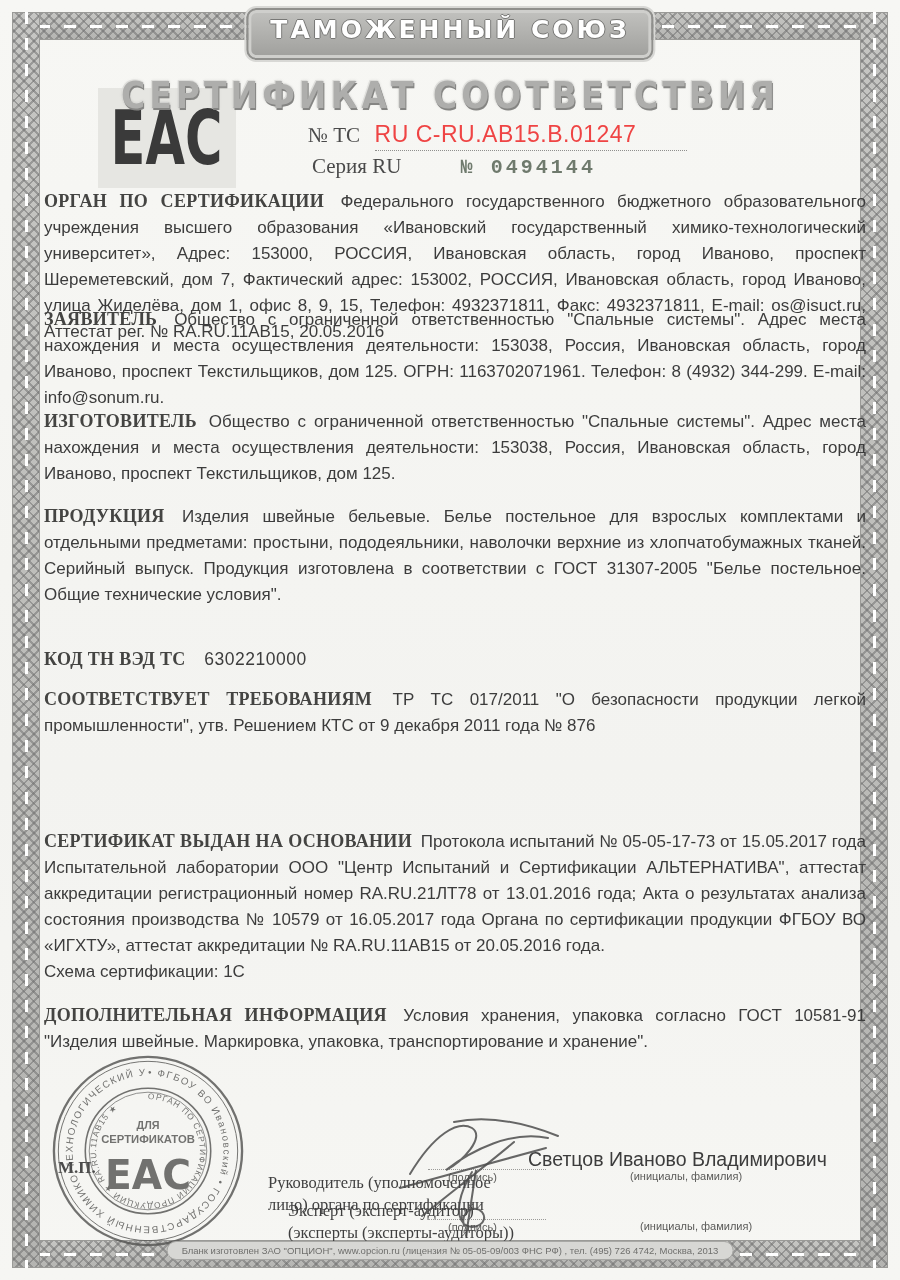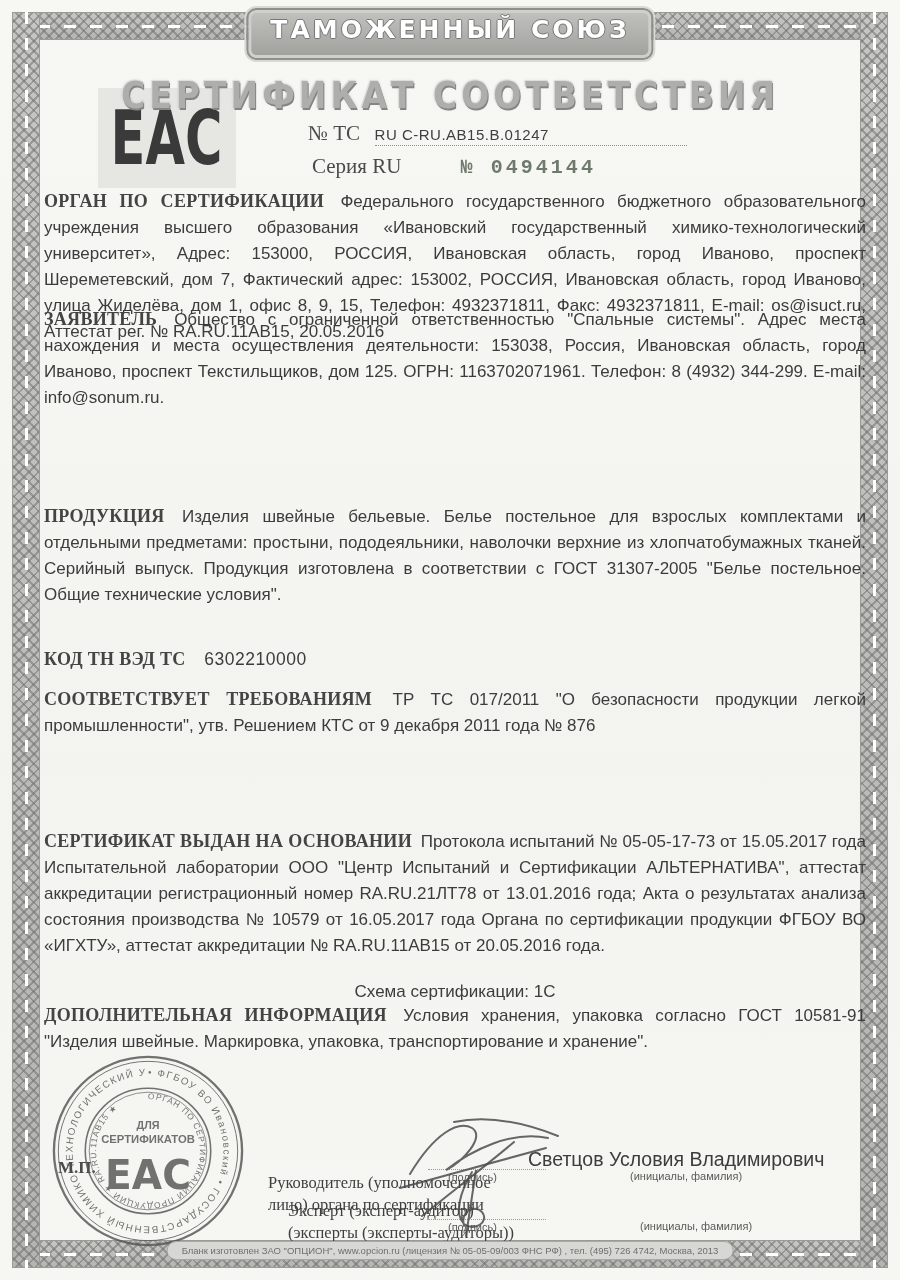--- a/index.html
+++ b/index.html
@@ -48,42 +48,42 @@
   }
   .doc-title{
     position:absolute;left:50%;top:76px;transform:translateX(-50%) scaleY(1.12);z-index:1;
     font-family:"DejaVu Sans",sans-serif;font-weight:bold;font-size:33px;letter-spacing:4px;
     color:#aeaeac;white-space:nowrap;
     text-shadow:1px 1px 0 #858583,-1px -1px 0 #dededb,0 0 2px rgba(110,110,110,.55);
   }
   .number-line{position:absolute;left:308px;top:121px;z-index:1;white-space:nowrap;}
   .number-line .np{font-family:"Liberation Serif",serif;font-size:21px;color:#4a4a4a;}
   .number-line .nv{
-    display:inline-block;margin-left:10px;width:312px;font-size:15px;color:#404040;
+    display:inline-block;margin-left:10px;width:312px;font-size:23px;color:#ef4444;
     border-bottom:1px dotted #8f8f8d;padding-bottom:2px;letter-spacing:.5px;
   }
   .seria-line{position:absolute;left:312px;top:154px;z-index:1;white-space:nowrap;}
   .seria-line .sl{font-family:"Liberation Serif",serif;font-size:21px;color:#4a4a4a;}
   .seria-line .sn{
     margin-left:55px;font-family:"Liberation Mono",monospace;font-weight:bold;font-size:20px;
     letter-spacing:3px;color:#6f7a6d;
   }
 
   
   .section{
     position:absolute;left:44px;width:822px;z-index:1;
     font-size:17px;line-height:26px;text-align:justify;color:#3c3c3c;
   }
   .sec-h{
     font-family:"Liberation Serif",serif;font-weight:bold;font-size:18px;
     letter-spacing:.3px;color:#444442;padding-right:4px;
   }
   .sec-line{white-space:nowrap;text-align:left;}
   .kod-val{font-size:17.5px;padding-left:10px;letter-spacing:.5px;}
-  .scheme-line{text-align:center;margin-top:20px;}
+  .scheme-line{text-align:left;}
 
   
   .validity{position:absolute;left:44px;top:1100px;width:700px;z-index:1;
     display:flex;align-items:flex-end;white-space:nowrap;}
   .validity .vh{font-family:"Liberation Serif",serif;font-weight:bold;font-size:18px;color:#3f3f3f;}
   .validity .vd{font-size:18px;color:#3c3c3c;margin:0 6px;}
   .leader{flex:0 0 54px;border-bottom:1px dotted #9a9a98;height:15px;margin:0 4px;}
 
   
   .role{position:absolute;z-index:1;width:248px;font-family:"Liberation Serif",serif;
@@ -137,20 +137,24 @@
   <div class="section" style="top:188px;">
     <span class="sec-h">ОРГАН ПО СЕРТИФИКАЦИИ</span>
     <span>Федерального государственного бюджетного  образовательного учреждения высшего образования «Ивановский государственный химико-технологический университет», Адрес: 153000, РОССИЯ, Ивановская область, город Иваново, проспект Шереметевский, дом 7, Фактический адрес: 153002, РОССИЯ, Ивановская область, город Иваново, улица Жиделёва, дом 1, офис 8, 9, 15, Телефон: 4932371811, Факс: 4932371811, E-mail: os@isuct.ru, Аттестат рег. № RA.RU.11АВ15, 20.05.2016</span>
   </div>
 
   <div class="section" style="top:306px;">
     <span class="sec-h">ЗАЯВИТЕЛЬ</span>
     <span>Общество с ограниченной ответственностью "Спальные системы". Адрес места нахождения и места осуществления деятельности: 153038, Россия, Ивановская область, город Иваново, проспект Текстильщиков, дом 125. ОГРН: 1163702071961. Телефон: 8 (4932) 344-299. E-mail: info@sonum.ru.</span>
   </div>
 
+  <div class="section" style="top:408px;">
+    <span class="sec-h">ИЗГОТОВИТЕЛЬ</span>
+    <span>Общество с ограниченной ответственностью "Спальные системы". Адрес места нахождения и места осуществления деятельности: 153038, Россия, Ивановская область, город Иваново, проспект Текстильщиков, дом 125.</span>
+  </div>
 
   <div class="section" style="top:503px;">
     <span class="sec-h">ПРОДУКЦИЯ</span>
     <span>Изделия швейные бельевые. Белье постельное для взрослых комплектами и отдельными предметами: простыни, пододеяльники, наволочки верхние из хлопчатобумажных тканей. Серийный выпуск. Продукция изготовлена в соответствии с ГОСТ 31307-2005 "Белье постельное. Общие технические условия".</span>
   </div>
 
   <div class="section sec-line" style="top:646px;">
     <span class="sec-h">КОД ТН ВЭД ТС</span>
     <span class="kod-val">6302210000</span>
   </div>
@@ -198,21 +202,21 @@
 
   <div class="role" style="left:268px;top:1172px;">Руководитель (уполномоченное лицо) органа по сертификации</div>
   <svg class="sig-svg" style="left:396px;top:1112px;" width="185" height="110" viewBox="0 0 185 110">
     <path d="M14,62 C38,22 62,8 76,16 C90,25 66,50 50,58 C76,38 116,18 152,26"></path>
     <path d="M4,76 L150,36"></path>
     <path d="M58,10 C96,2 132,12 162,24"></path>
     <path d="M118,30 C92,52 48,86 26,104"></path>
   </svg>
   <div class="sig-line" style="left:428px;top:1168px;"></div>
   <div class="mini-label" style="left:448px;top:1171px;">(подпись)</div>
-  <div class="person" style="left:528px;top:1148px;">Светцов Условия Владимирович</div>
+  <div class="person" style="left:528px;top:1148px;">Светцов Иваново Владимирович</div>
   <div class="mini-label" style="left:630px;top:1170px;">(инициалы, фамилия)</div>
 
   <div class="role" style="left:268px;top:1200px;margin-left:20px;">Эксперт (эксперт-аудитор) (эксперты (эксперты-аудиторы))</div>
   <svg class="sig-svg" style="left:420px;top:1170px;" width="120" height="70" viewBox="0 0 120 70">
     <path d="M52,2 C40,22 34,44 44,54 C54,62 70,52 62,42 C54,34 40,42 44,56"></path>
     <path d="M56,0 L46,66"></path>
   </svg>
   <div class="sig-line" style="left:428px;top:1218px;"></div>
   <div class="mini-label" style="left:448px;top:1221px;">(подпись)</div>
   <div class="mini-label" style="left:640px;top:1220px;">(инициалы, фамилия)</div>

